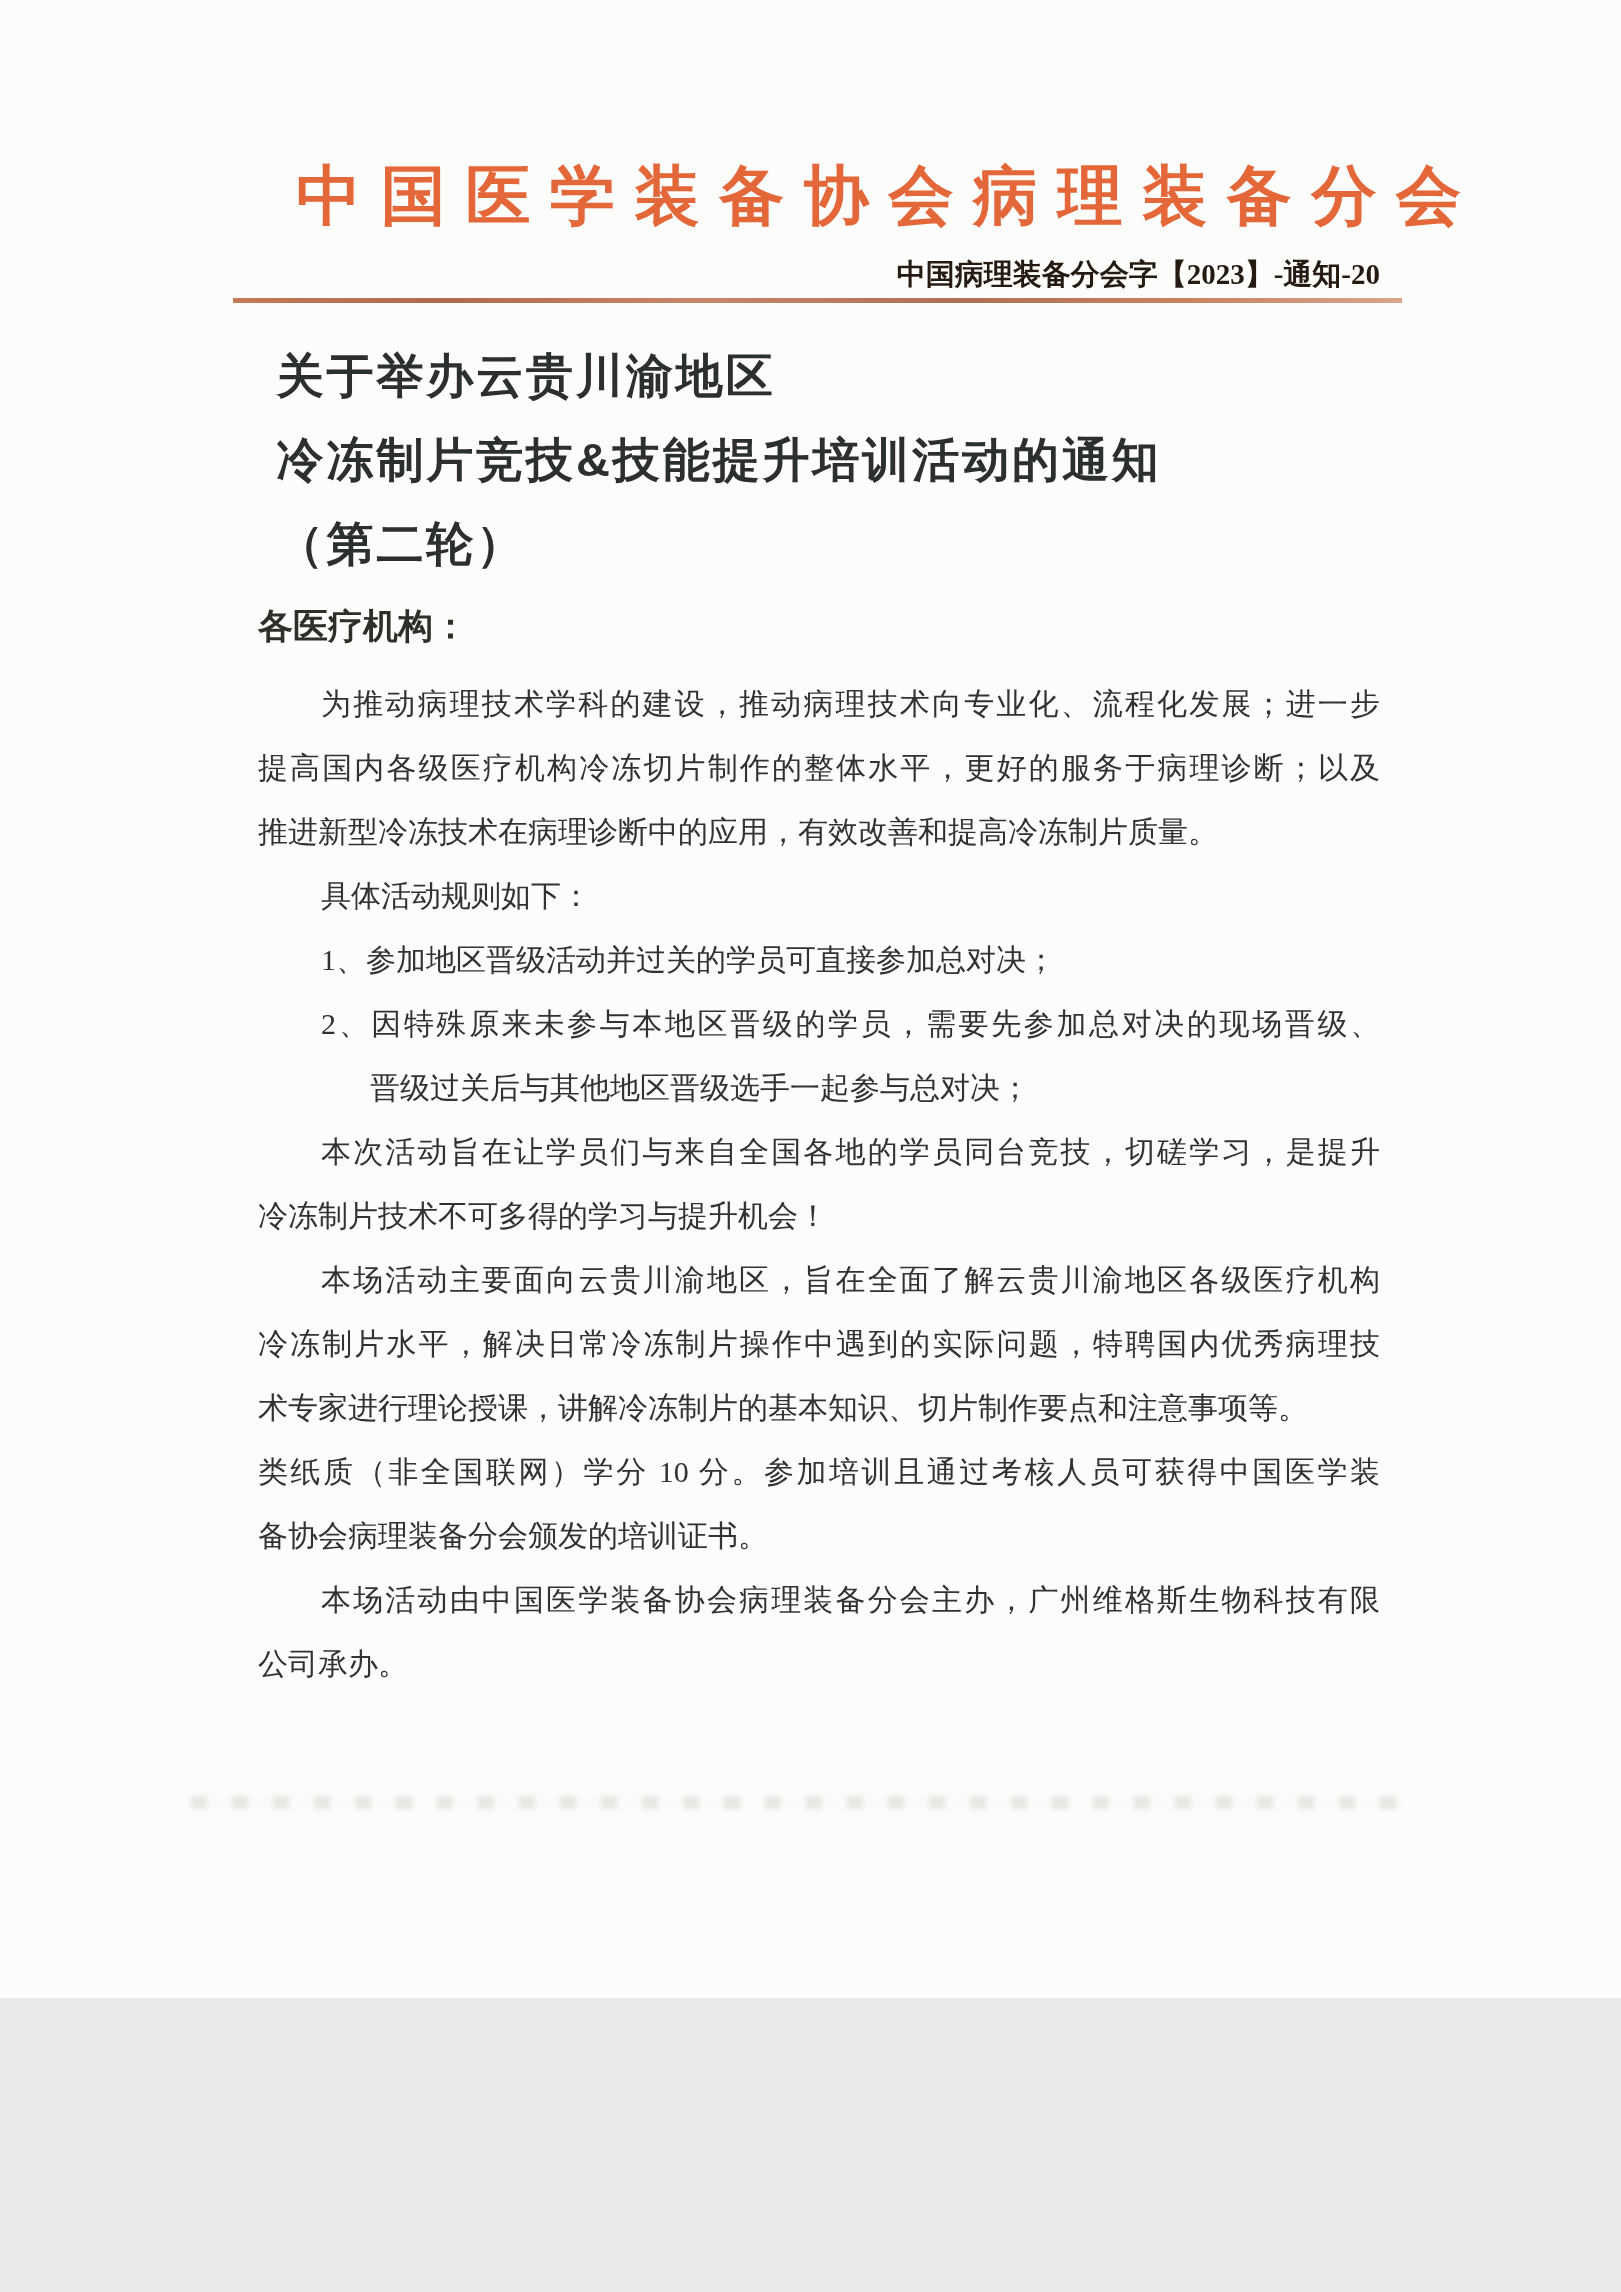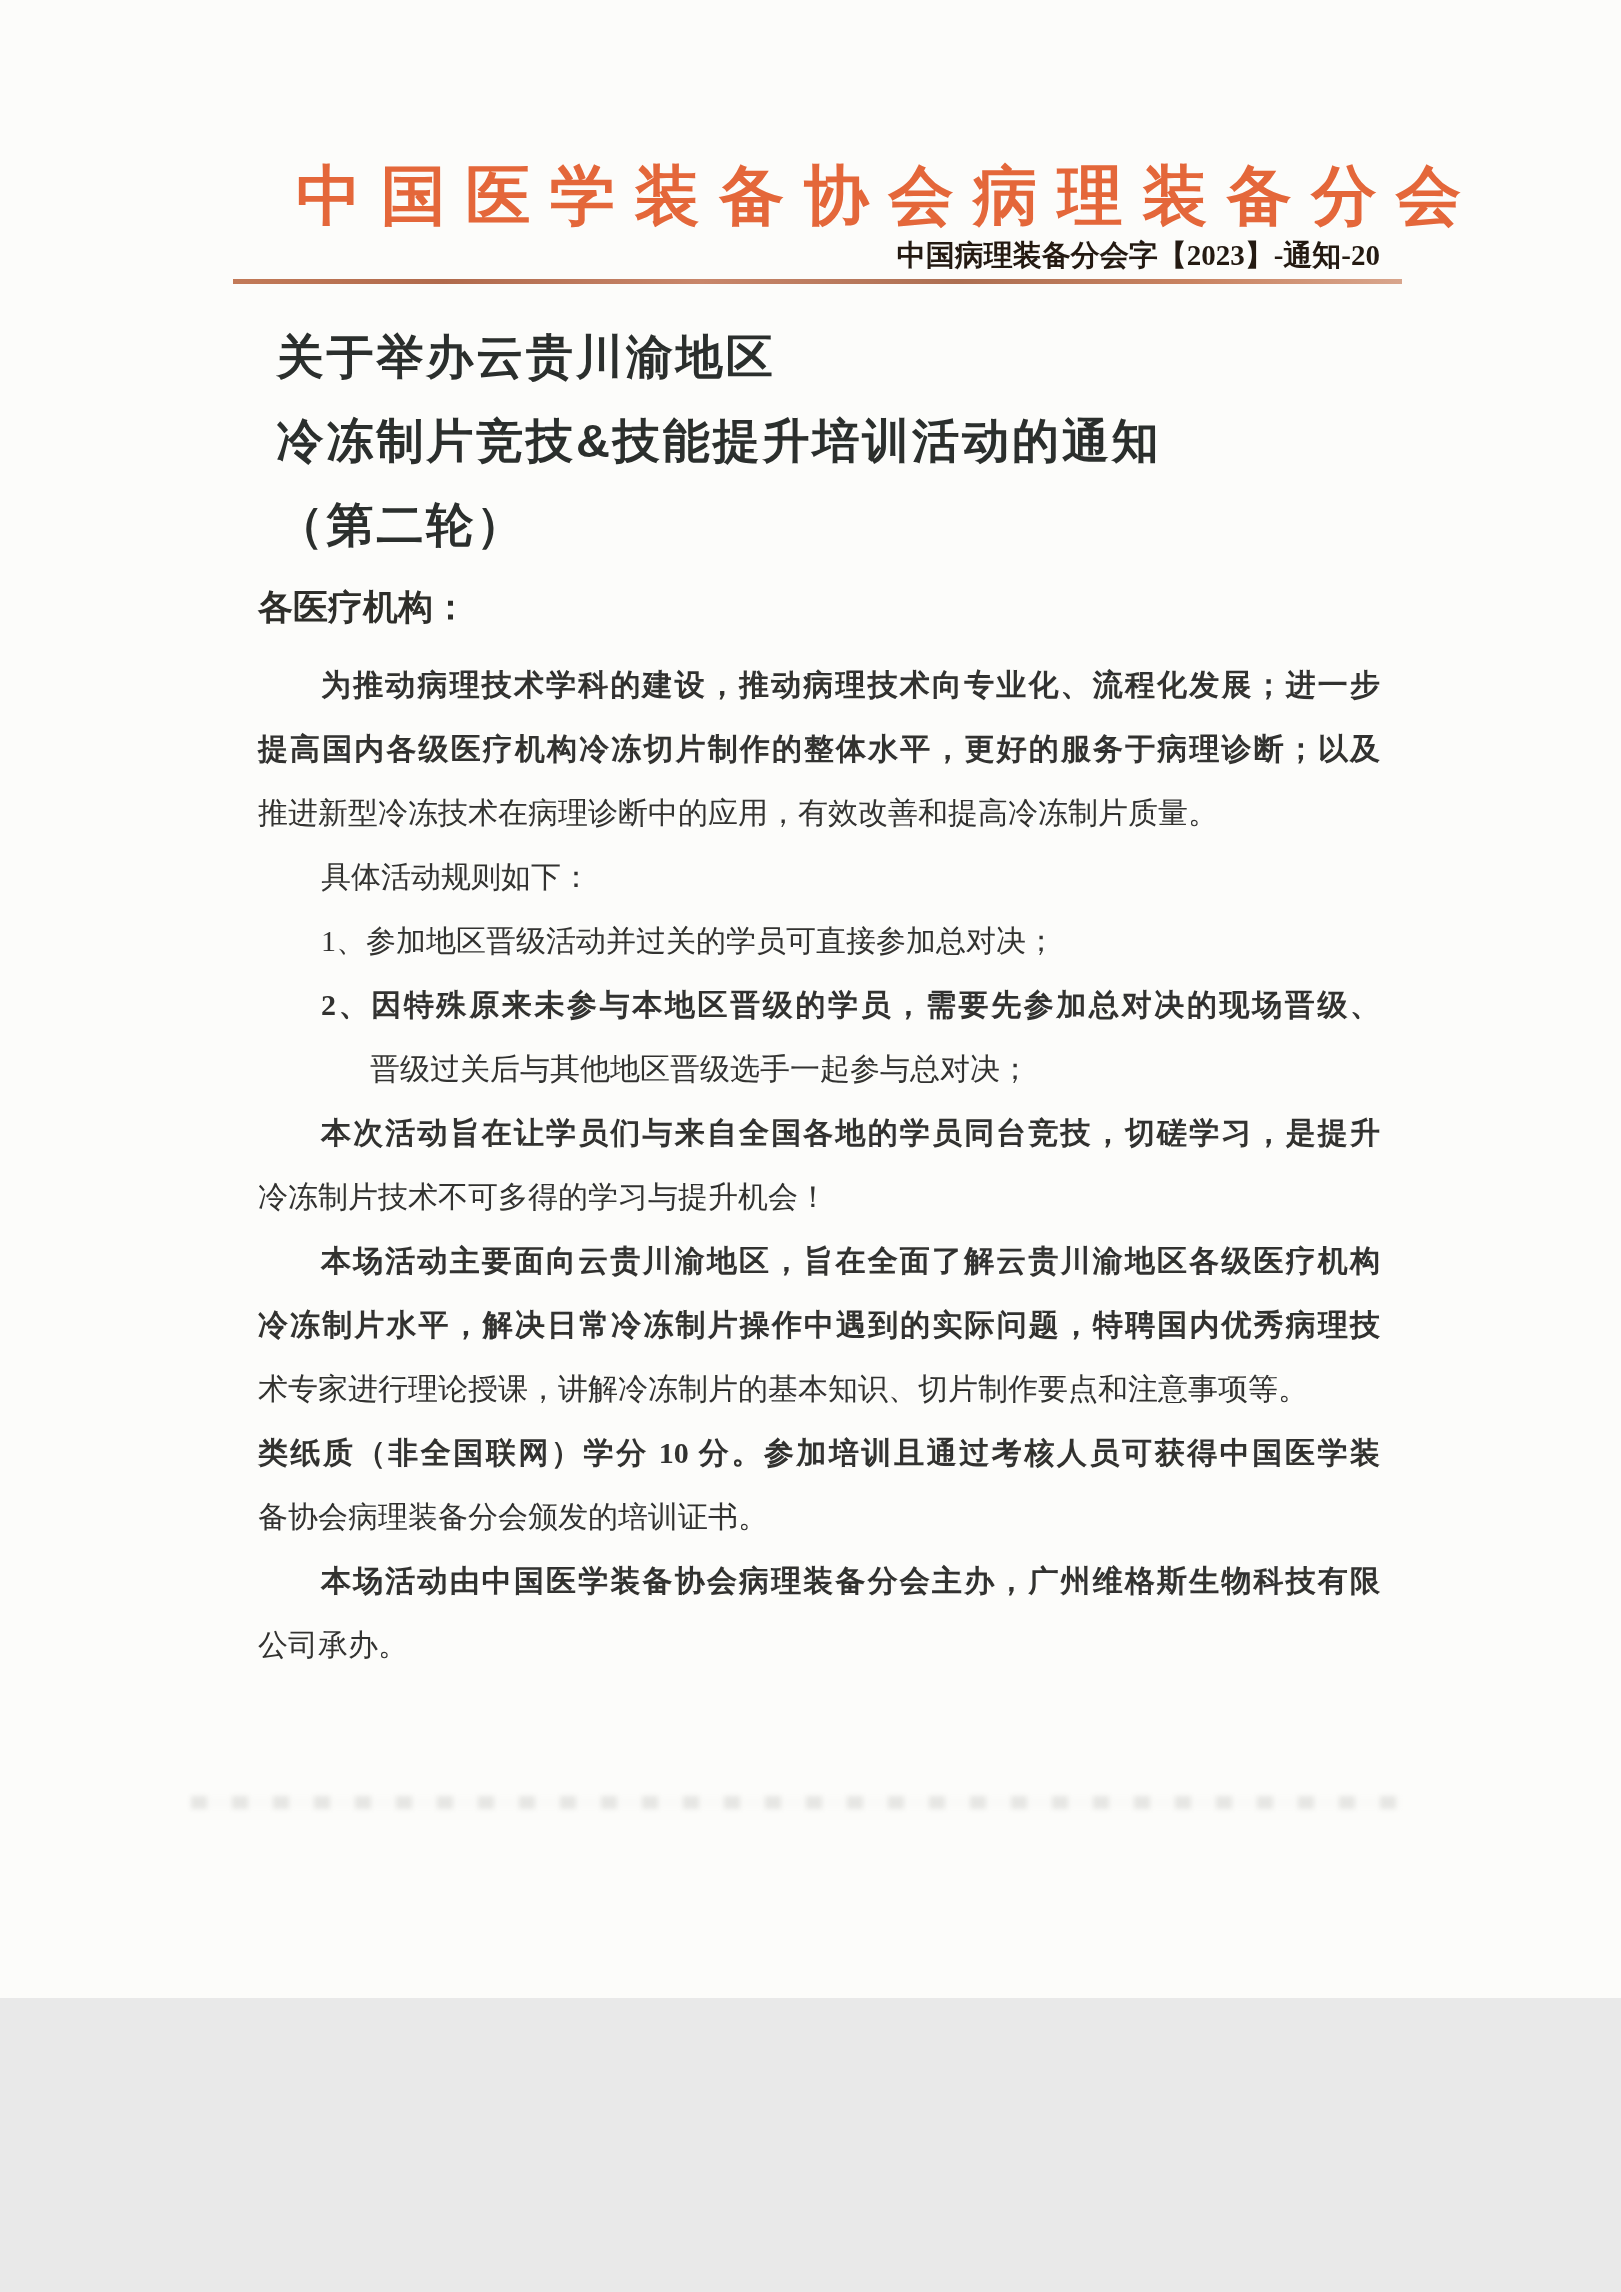--- a/index.html
+++ b/index.html
@@ -32,21 +32,21 @@
     font-size:65px;
     font-weight:700;
     letter-spacing:19.6px;
     text-indent:19.6px;
     text-align:center;
     white-space:nowrap;
     font-family:"Liberation Sans","DejaVu Sans",sans-serif;
     color:var(--orange);
   }
   .doc-number{
-    margin-top:4px;
+    margin-top:23px;
     line-height:33px;
     font-size:29px;
     font-weight:700;
     text-align:right;
     color:var(--docnum-ink);
   }
   .rule{
     margin-top:6.9px;
     margin-left:-25.5px;
     width:1169px;
@@ -75,21 +75,21 @@
     color:#2e2e2a;
   }
   .paragraphs{margin-top:13.7px;}
   .para{margin:0;}
   .line{
     font-size:30px;
     line-height:64px;
     text-align:justify;
     color:var(--ink);
   }
-  .line.st{text-align-last:justify;font-weight:bold;}
+  .line.st{text-align-last:justify;}
   .line.ind-first{padding-left:63px;}
   .line.ind-list{padding-left:63px;}
   .line.ind-listwrap{padding-left:112px;}
   .scan-artifact{
     position:absolute;
     left:191px;top:1796px;
     width:1210px;height:12.7px;
     background:repeating-linear-gradient(90deg,
       rgba(125,125,118,.38) 0 15.7px,
       rgba(205,205,198,.08) 15.7px 41px);

